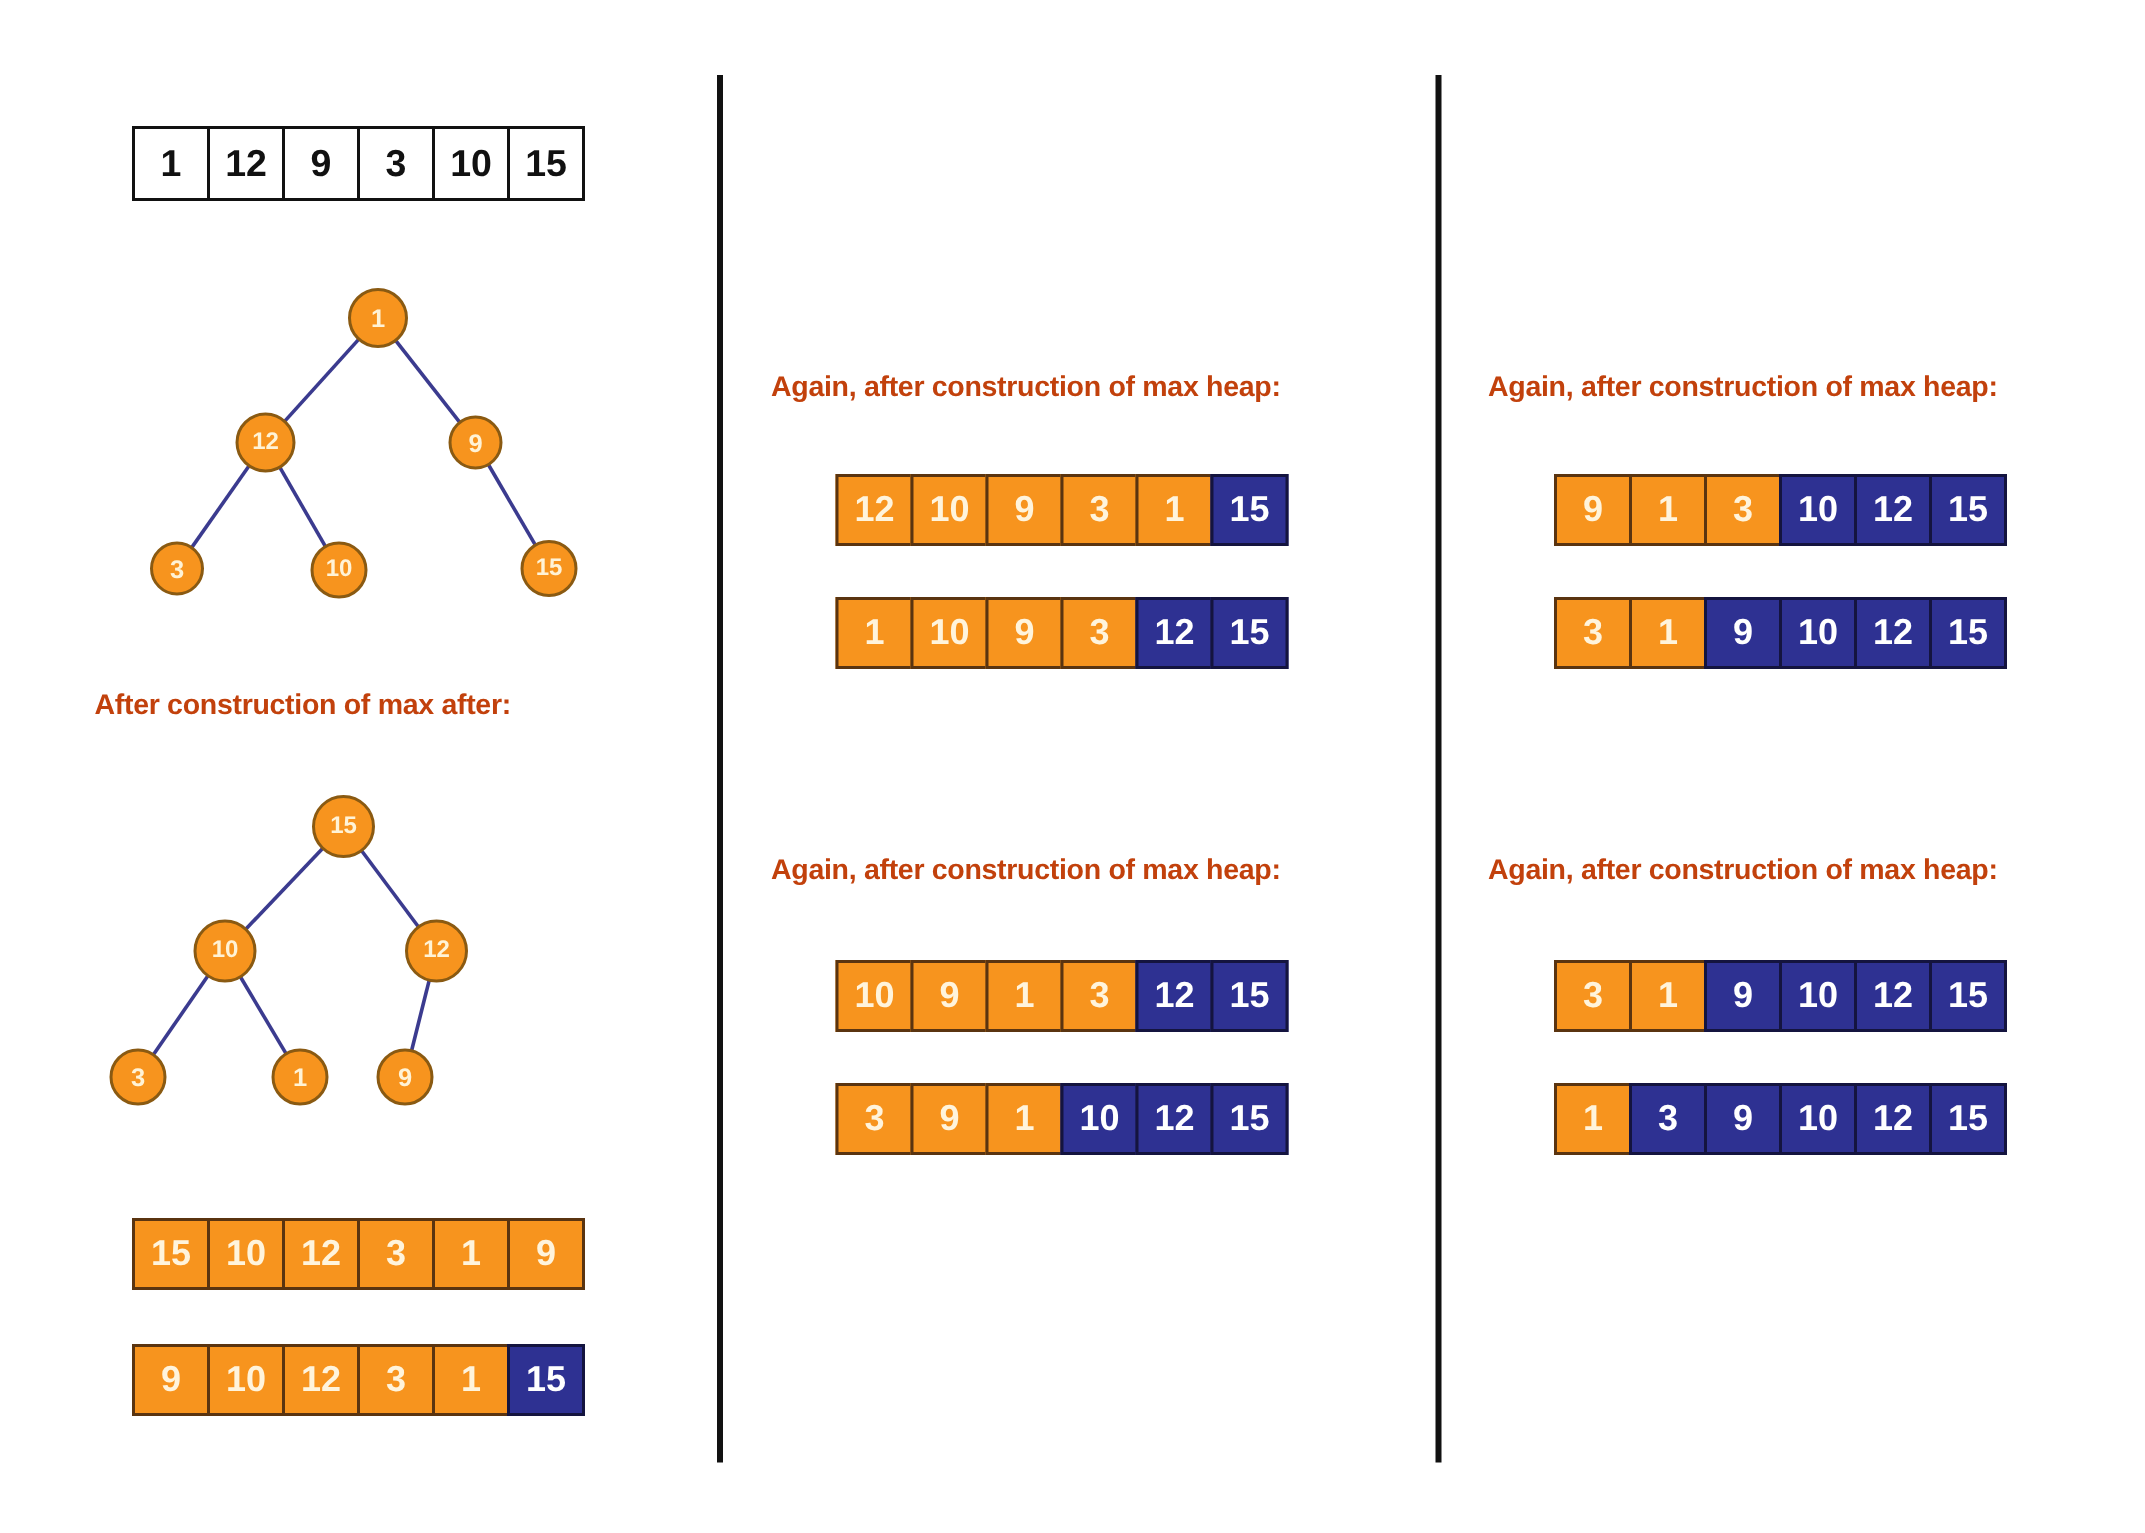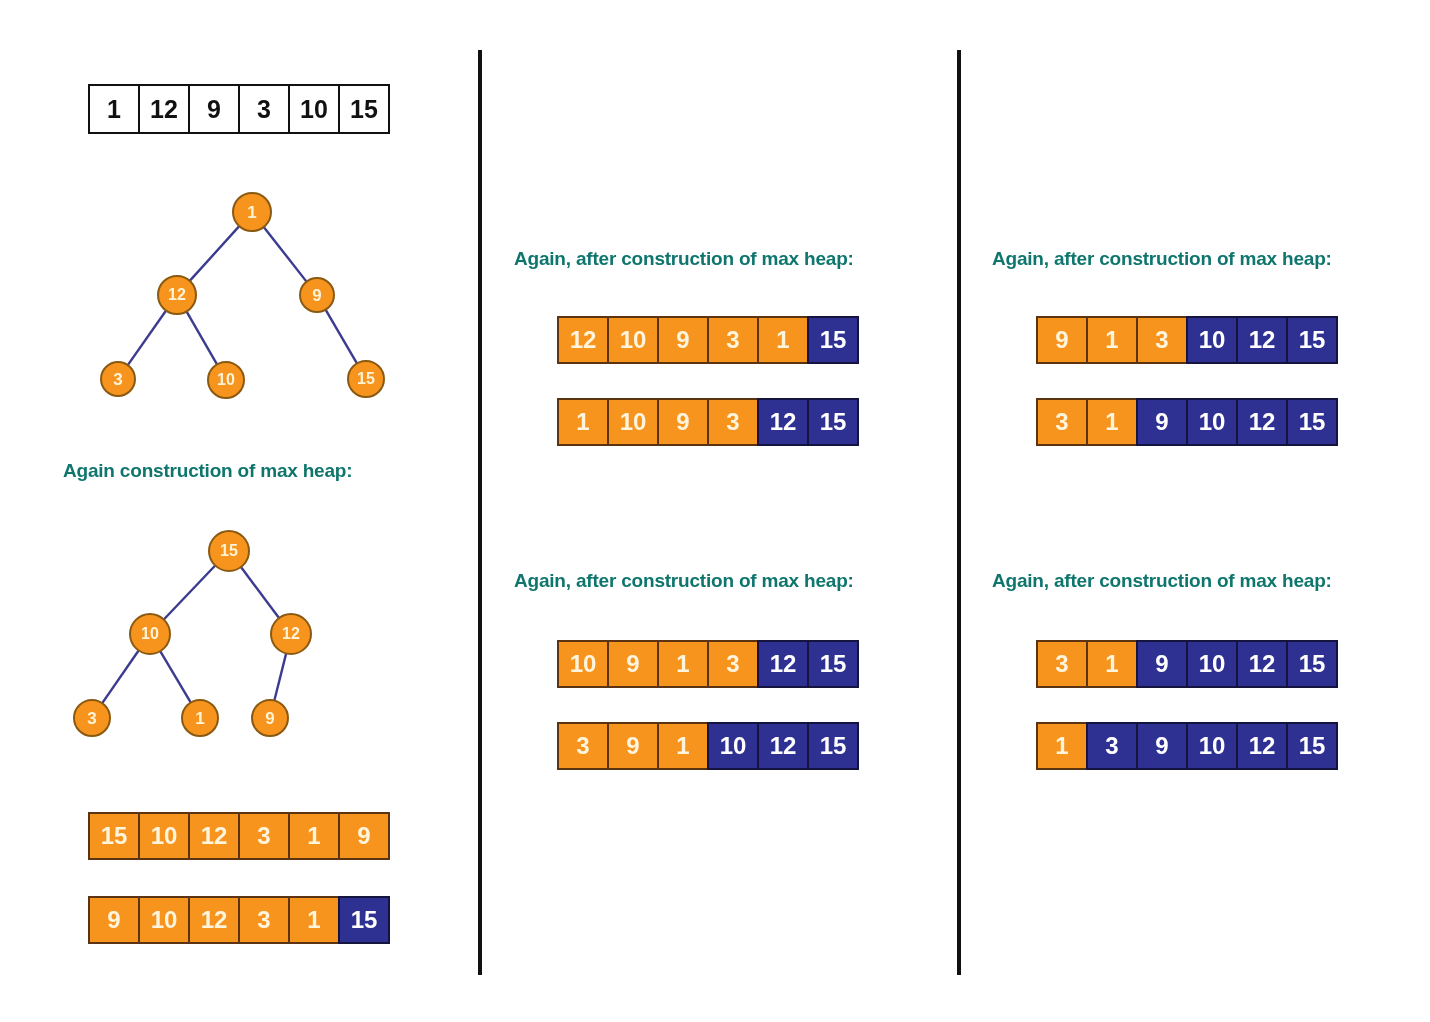--- a/index.html
+++ b/index.html
@@ -24,21 +24,21 @@
     position: absolute;
     width: 4px;
     background: #111111;
   }
 
   
   .heading {
     position: absolute;
     font-size: 19px;
     font-weight: bold;
-    color: #0f766e;
+    color: #c2410c;
     letter-spacing: -0.2px;
     white-space: nowrap;
   }
 
   
   .array {
     position: absolute;
     display: flex;
   }
   .array .cell {
@@ -130,21 +130,21 @@
         <line x1="325.56580743390947" y1="309.68424131527337" x2="356.93032154056647" y2="363.4519797838282" stroke="#3B3B8F" stroke-width="2.4"></line>
       </svg>
       <div class="node" style="left: 232px; top: 192px; width: 40px; height: 40px; font-size: 17px;">1</div>
       <div class="node" style="left: 157px; top: 275px; width: 40px; height: 40px; font-size: 16px;">12</div>
       <div class="node" style="left: 299px; top: 277px; width: 36px; height: 36px; font-size: 17px;">9</div>
       <div class="node" style="left: 100px; top: 361px; width: 36px; height: 36px; font-size: 17px;">3</div>
       <div class="node" style="left: 207px; top: 361px; width: 38px; height: 38px; font-size: 16px;">10</div>
       <div class="node" style="left: 347px; top: 360px; width: 38px; height: 38px; font-size: 16px;">15</div>
     </div>
 
-  <div class="heading" style="left:63px; top:460px;">Again construction of max heap:</div>
+  <div class="heading" style="left:63px; top:460px;">After construction of max after:</div>
 
   <div class="tree" id="heap-tree" style="left:0; top:0; width:478px; height:760px;">
       <svg width="478" height="800">
         <line x1="215.211255514518" y1="565.4869087632279" x2="163.788744485482" y2="619.5130912367721" stroke="#3B3B8F" stroke-width="2.4"></line>
         <line x1="240.96908966570544" y1="567.0231361653798" x2="279.03091033429456" y2="617.9768638346202" stroke="#3B3B8F" stroke-width="2.4"></line>
         <line x1="138.63618565834716" y1="650.4579380120489" x2="102.22743290748755" y2="703.187855789156" stroke="#3B3B8F" stroke-width="2.4"></line>
         <line x1="160.22967719535364" y1="651.1858576881941" x2="190.7932905241817" y2="702.5327280806252" stroke="#3B3B8F" stroke-width="2.4"></line>
         <line x1="286.1492874992733" y1="653.4028500029067" x2="274.365641250654" y2="700.537434997384" stroke="#3B3B8F" stroke-width="2.4"></line>
       </svg>
       <div class="node" style="left: 208px; top: 530px; width: 42px; height: 42px; font-size: 16px;">15</div>

